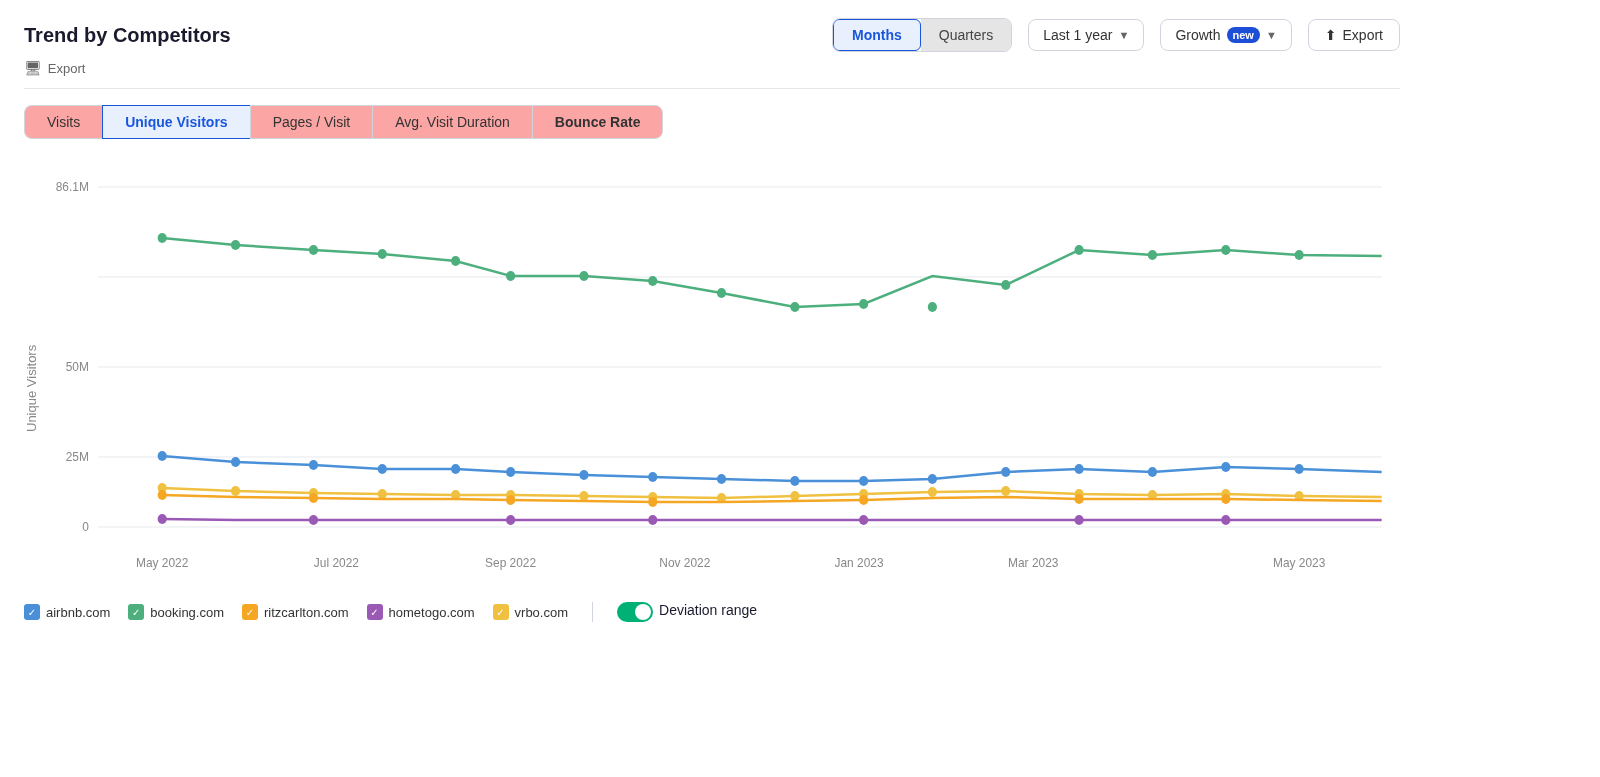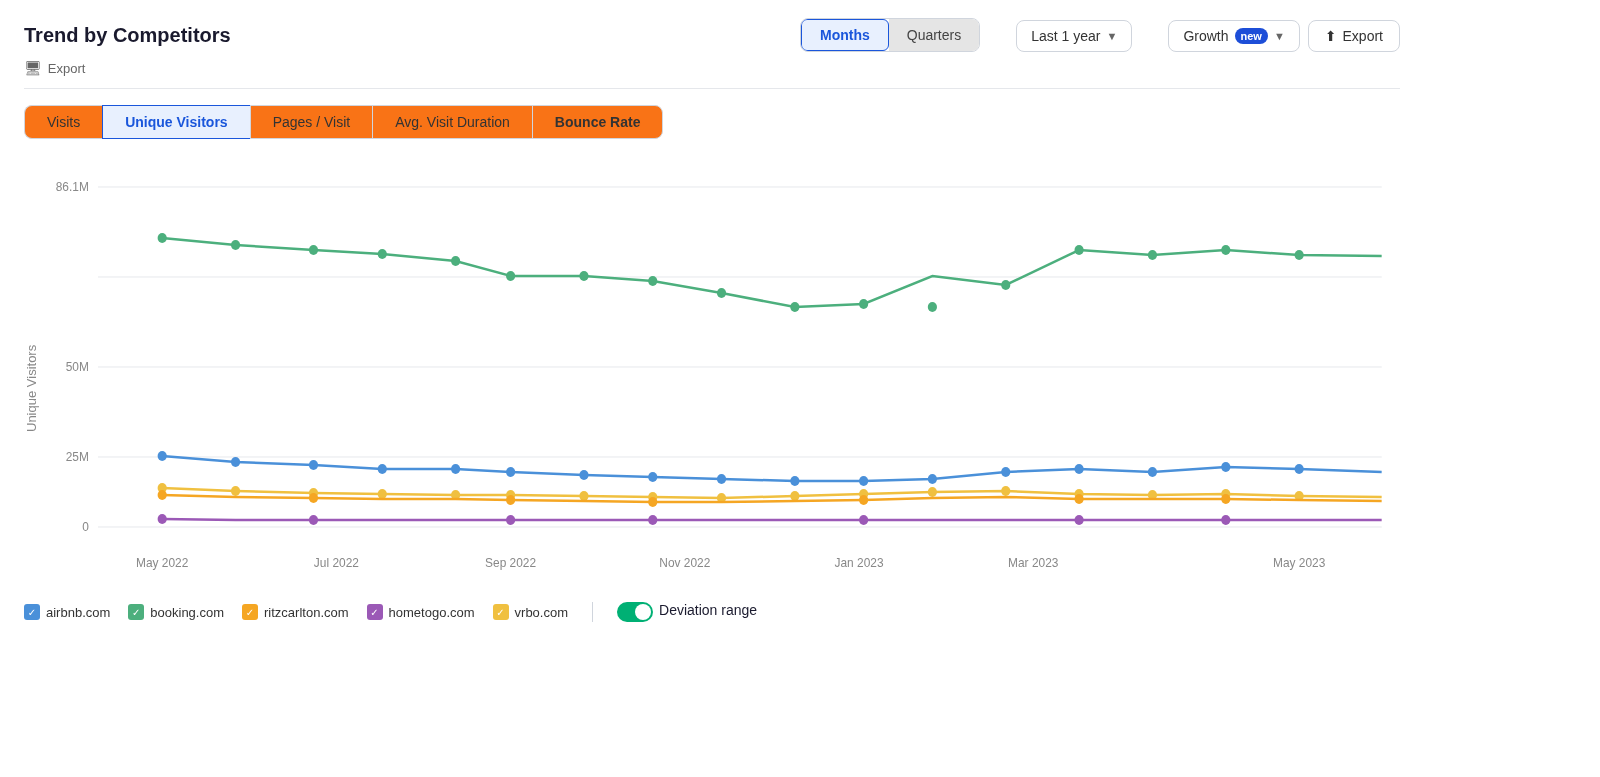--- a/index.html
+++ b/index.html
@@ -1,31 +1,31 @@
 <!DOCTYPE html>
 <html><head>
   <meta charset="utf-8">
   <style>
     * { box-sizing: border-box; margin: 0; padding: 0; }
     body { font-family: -apple-system, BlinkMacSystemFont, 'Segoe UI', sans-serif; background: #fff; color: #1a1a2e; font-size: 14px; }
     .container { padding: 18px 24px; width: 1424px; }
     .header { display: flex; align-items: center; justify-content: space-between; margin-bottom: 8px; }
     .title { font-size: 20px; font-weight: 700; color: #1a1a2e; }
-    .header-controls { display: flex; align-items: flex-end; gap: 8px; }
+    .header-controls { display: flex; align-items: center; gap: 16px; }
     .btn-group { display: flex; border: 1px solid #d0d5dd; border-radius: 8px; overflow: hidden; }
     .btn-group button { padding: 7px 18px; background: #e5e5e5; border: none; cursor: pointer; font-size: 14px; color: #444; }
     .btn-group button.active { background: #e8f0fe; color: #1a56db; border: 1.5px solid #1a56db; border-radius: 6px; font-weight: 600; }
-    .btn-dropdown { display: flex; align-items: center; gap: 6px; padding: 7px 14px; background: #fff; border: 1px solid #d0d5dd; border-radius: 8px; cursor: pointer; font-size: 14px; color: #333; margin-left: 28px; }
+    .btn-dropdown { display: flex; align-items: center; gap: 6px; padding: 7px 14px; background: #fff; border: 1px solid #d0d5dd; border-radius: 8px; cursor: pointer; font-size: 14px; color: #333; }
     .btn-dropdown .chevron { font-size: 11px; color: #666; }
     .badge-new { background: #1d4ed8; color: #fff; font-size: 11px; font-weight: 700; padding: 2px 6px; border-radius: 10px; }
     .btn-export { display: flex; align-items: center; gap: 6px; padding: 7px 16px; background: #fff; border: 1px solid #d0d5dd; border-radius: 8px; cursor: pointer; font-size: 14px; color: #333; font-weight: 500; }
     .subtitle { display: flex; align-items: center; gap: 6px; color: #666; font-size: 13px; margin-bottom: 0; padding-bottom: 12px; border-bottom: 1px solid #e5e7eb; }
     .monitor-icon { font-size: 14px; }
     .tabs { display: flex; gap: 0; margin: 16px 0 8px 0; }
-    .tab { padding: 8px 22px; border: 1px solid #d0d5dd; background: #f97316; cursor: pointer; font-size: 14px; color: #333; border-right: none; }
+    .tab { padding: 8px 22px; border: 1px solid #d0d5dd; background: #fca5a5; cursor: pointer; font-size: 14px; color: #333; border-right: none; }
     .tab:first-child { border-radius: 8px 0 0 8px; }
     .tab:last-child { border-radius: 0 8px 8px 0; border-right: 1px solid #d0d5dd; font-weight: bold; }
     .tab.active { background: #e8f0fe; color: #1a56db; border-color: #1a56db; font-weight: 600; z-index:1; }
     .chart-area { position: relative; margin: 0 0 0 0; }
     .chart-wrapper { display: flex; }
     .y-axis-label { writing-mode: vertical-rl; transform: rotate(180deg); font-size: 13px; color: #888; text-align: center; margin-right: 4px; padding-bottom: 40px; }
     .chart-inner { flex: 1; position: relative; }
     svg.chart { width: 100%; height: 440px; }
     .legend { display: flex; align-items: center; gap: 18px; margin-top: 12px; flex-wrap: wrap; }
     .legend-item { display: flex; align-items: center; gap: 6px; font-size: 13px; color: #333; }

